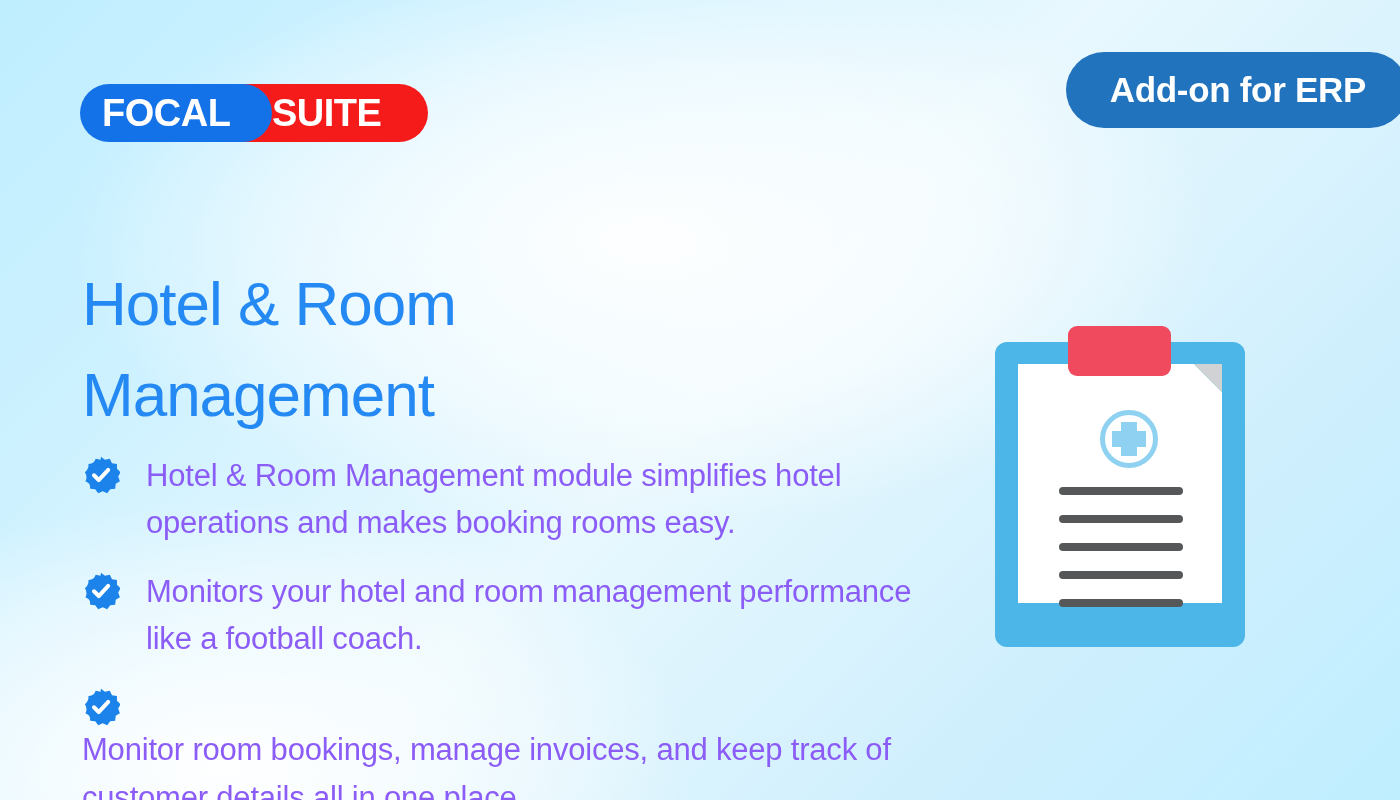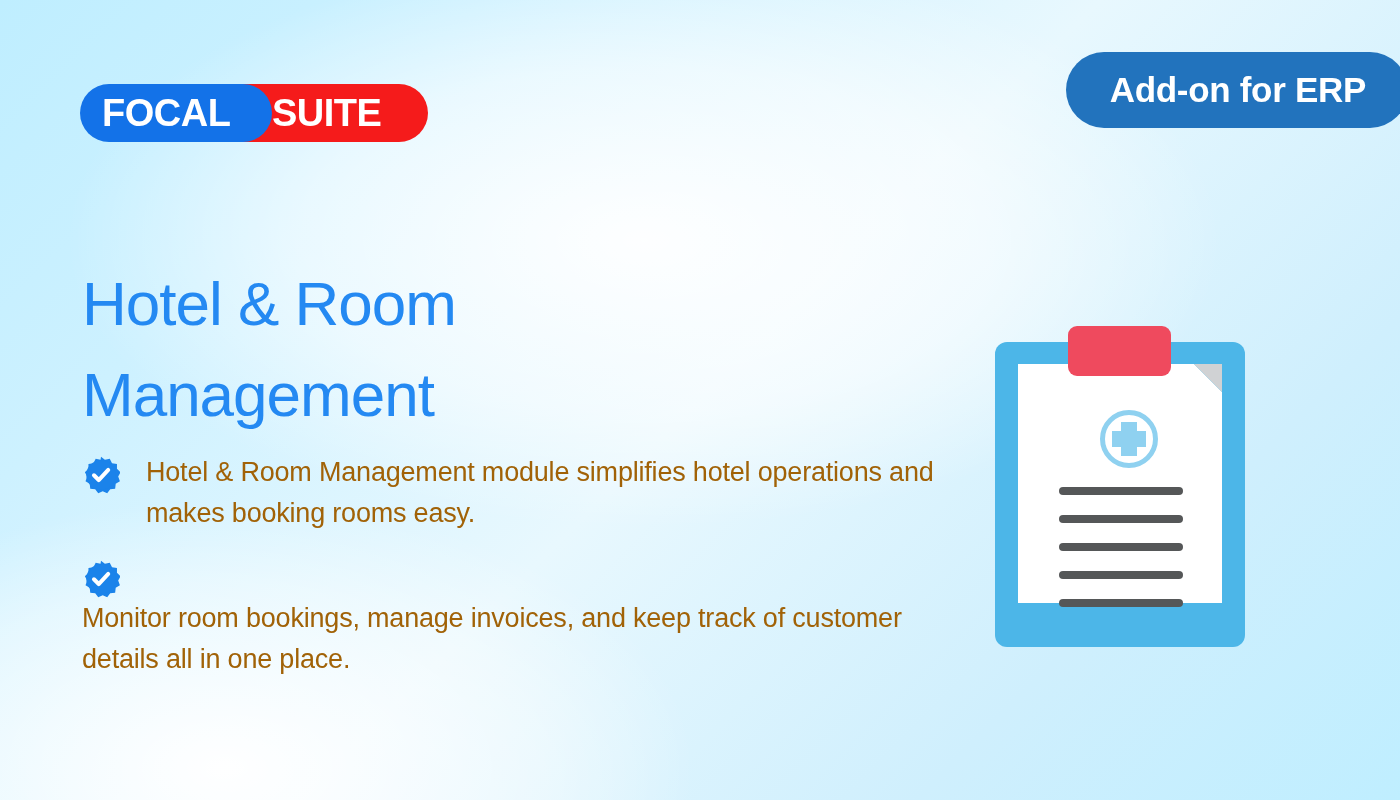--- a/index.html
+++ b/index.html
@@ -105,23 +105,23 @@
 
   .check-badge {
     flex: 0 0 auto;
     width: 38px;
     height: 38px;
     margin-top: 4px;
     margin-right: 26px;
   }
 
   .bullet-text {
-    font-size: 27px;
+    font-size: 31px;
     line-height: 1.52;
-    color: #a16207;
+    color: #8b5cf6;
     letter-spacing: -0.2px;
   }
 
   
   .clipboard {
     position: absolute;
     left: 995px;
     top: 342px;
     width: 250px;
     height: 305px;
@@ -222,20 +222,30 @@
     <span class="check-badge">
       <svg viewBox="0 0 40 40" width="38" height="38" aria-hidden="true">
         <path fill="#1b83ea" d="M20 0.8 L24.1 4.0 L29.2 2.9 L31.6 7.5 L36.8 8.3 L36.8 13.5 L40.6 17.1 L38.1 21.6 L39.9 26.5 L35.5 29.2 L34.9 34.4 L29.7 34.9 L26.5 39.1 L21.8 37.0 L17.1 39.1 L13.9 34.9 L8.7 34.4 L8.1 29.2 L3.7 26.5 L5.5 21.6 L3.0 17.1 L6.8 13.5 L6.8 8.3 L12.0 7.5 L14.4 2.9 L19.5 4.0 Z"></path>
         <circle cx="20" cy="20" r="15.5" fill="#1b83ea"></circle>
         <path d="M12.6 20.3 L17.6 25.3 L27.6 14.6" fill="none" stroke="#ffffff" stroke-width="4.2" stroke-linecap="round" stroke-linejoin="round"></path>
       </svg>
     </span>
     <span class="bullet-text">Hotel &amp; Room Management module simplifies hotel operations and makes booking rooms easy.</span>
   </li>
 
+  <li class="bullet">
+    <span class="check-badge">
+      <svg viewBox="0 0 40 40" width="38" height="38" aria-hidden="true">
+        <path fill="#1b83ea" d="M20 0.8 L24.1 4.0 L29.2 2.9 L31.6 7.5 L36.8 8.3 L36.8 13.5 L40.6 17.1 L38.1 21.6 L39.9 26.5 L35.5 29.2 L34.9 34.4 L29.7 34.9 L26.5 39.1 L21.8 37.0 L17.1 39.1 L13.9 34.9 L8.7 34.4 L8.1 29.2 L3.7 26.5 L5.5 21.6 L3.0 17.1 L6.8 13.5 L6.8 8.3 L12.0 7.5 L14.4 2.9 L19.5 4.0 Z"></path>
+        <circle cx="20" cy="20" r="15.5" fill="#1b83ea"></circle>
+        <path d="M12.6 20.3 L17.6 25.3 L27.6 14.6" fill="none" stroke="#ffffff" stroke-width="4.2" stroke-linecap="round" stroke-linejoin="round"></path>
+      </svg>
+    </span>
+    <span class="bullet-text">Monitors your hotel and room management performance like a football coach.</span>
+  </li>
 
   <li class="bullet">
     <span class="check-badge">
       <svg viewBox="0 0 40 40" width="38" height="38" aria-hidden="true">
         <path fill="#1b83ea" d="M20 0.8 L24.1 4.0 L29.2 2.9 L31.6 7.5 L36.8 8.3 L36.8 13.5 L40.6 17.1 L38.1 21.6 L39.9 26.5 L35.5 29.2 L34.9 34.4 L29.7 34.9 L26.5 39.1 L21.8 37.0 L17.1 39.1 L13.9 34.9 L8.7 34.4 L8.1 29.2 L3.7 26.5 L5.5 21.6 L3.0 17.1 L6.8 13.5 L6.8 8.3 L12.0 7.5 L14.4 2.9 L19.5 4.0 Z"></path>
         <circle cx="20" cy="20" r="15.5" fill="#1b83ea"></circle>
         <path d="M12.6 20.3 L17.6 25.3 L27.6 14.6" fill="none" stroke="#ffffff" stroke-width="4.2" stroke-linecap="round" stroke-linejoin="round"></path>
       </svg>
     </span>
     <span class="bullet-text">Monitor room bookings, manage invoices, and keep track of customer details all in one place.</span>

